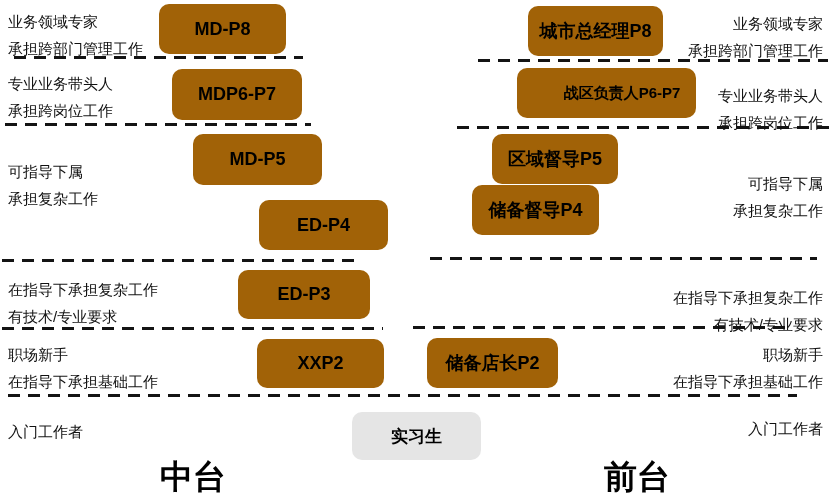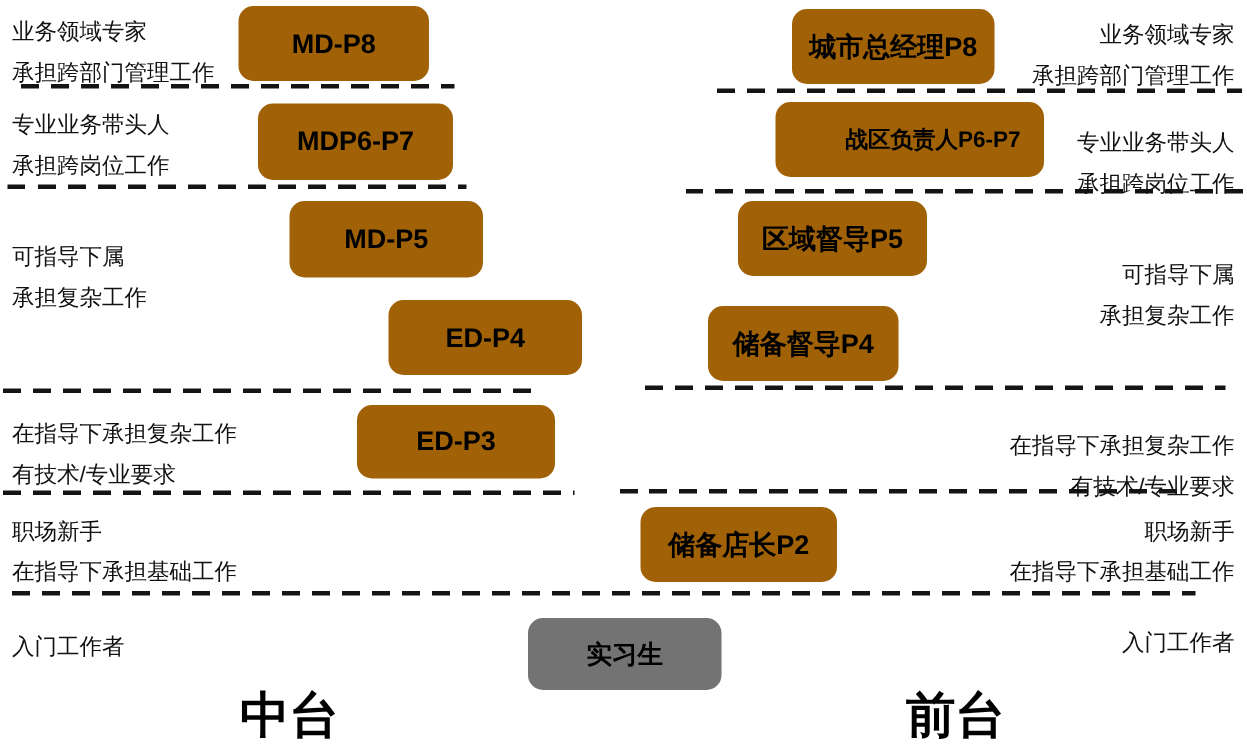--- a/index.html
+++ b/index.html
@@ -12,21 +12,21 @@
     overflow:hidden;
   }
   .lvl{
     position:absolute;
     background:#a16207;
     border-radius:10px;
     display:flex;align-items:center;justify-content:center;
     font-weight:bold;font-size:18px;color:#000;
     text-align:center;
   }
-  .lvl.intern{background:#737373;font-size:17px;}
+  .lvl.intern{background:#e5e5e5;font-size:17px;}
   .lvl.sm{font-size:15px;}
   .lvl.md{font-size:16px;}
   .dash{
     position:absolute;height:3px;
     background:repeating-linear-gradient(to right,#141414 0px,#141414 12px,transparent 12px,transparent 20px);
   }
   .desc{
     position:absolute;
     font-size:15px;line-height:27px;color:#111;
     white-space:pre-line;
@@ -63,31 +63,34 @@
     </div>
   <div class="lvl" style="left:193px;top:134px;width:129px;height:51px;">
       <span>MD-P5</span>
     </div>
   <div class="lvl" style="left:215px;top:200px;width:129px;height:50px;margin-left:44px;">
       <span>ED-P4</span>
     </div>
   <div class="lvl" style="left:238px;top:270px;width:132px;height:49px;">
       <span>ED-P3</span>
     </div>
+  <div class="lvl" style="left:257px;top:339px;width:127px;height:49px;">
+      <span>XXP2</span>
+    </div>
 
   <div class="lvl" style="left:528px;top:6px;width:135px;height:50px;">
       <span>城市总经理P8</span>
     </div>
   <div class="lvl sm" style="left:517px;top:68px;width:148px;height:50px;padding-left:31px;">
       <span>战区负责人P6-P7</span>
     </div>
   <div class="lvl" style="left:492px;top:134px;width:126px;height:50px;">
       <span>区域督导P5</span>
     </div>
-  <div class="lvl" style="left:472px;top:204px;width:127px;height:50px;">
+  <div class="lvl" style="left:472px;top:185px;width:127px;height:50px;">
       <span>储备督导P4</span>
     </div>
   <div class="lvl" style="left:427px;top:338px;width:131px;height:50px;">
       <span>储备店长P2</span>
     </div>
 
   <div class="lvl intern" style="left:352px;top:412px;width:129px;height:48px;">
       <span>实习生</span>
     </div>
 

